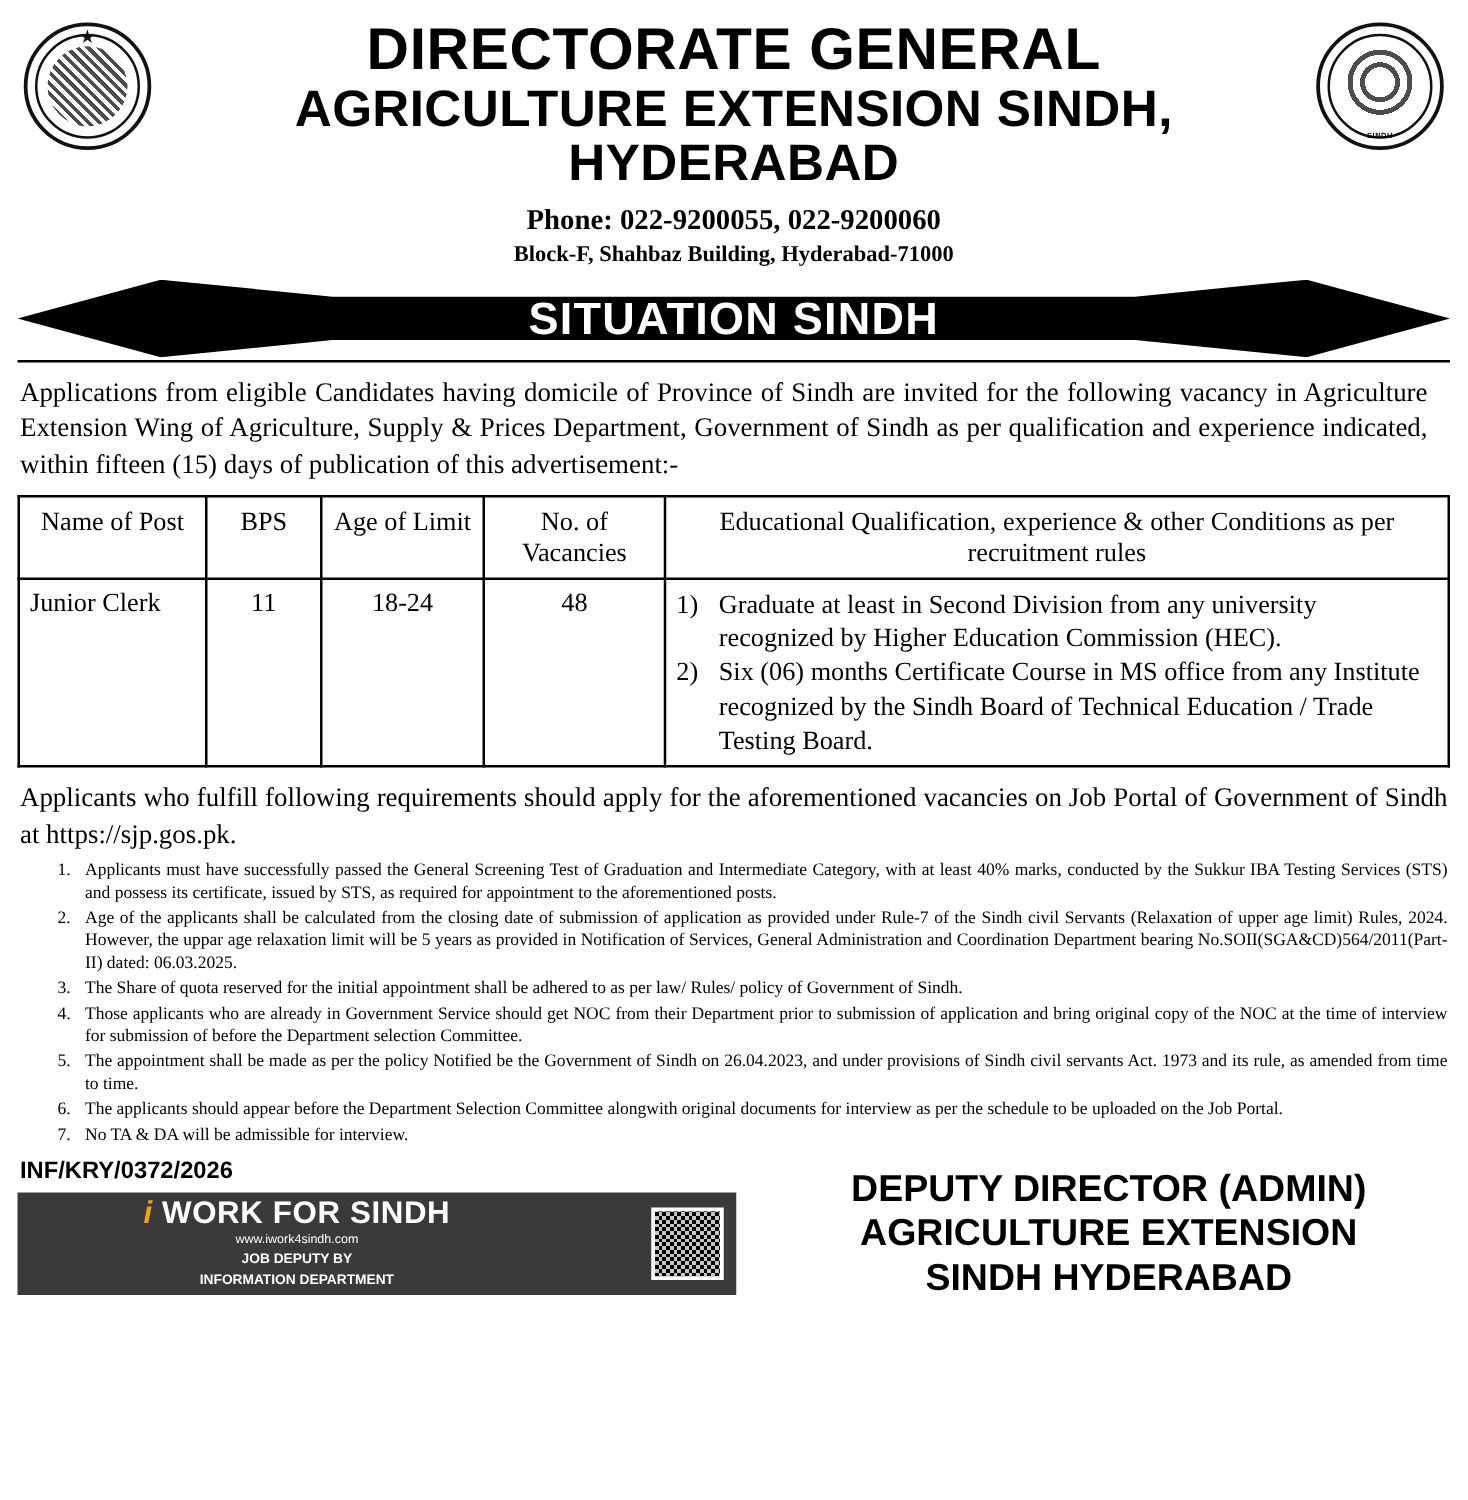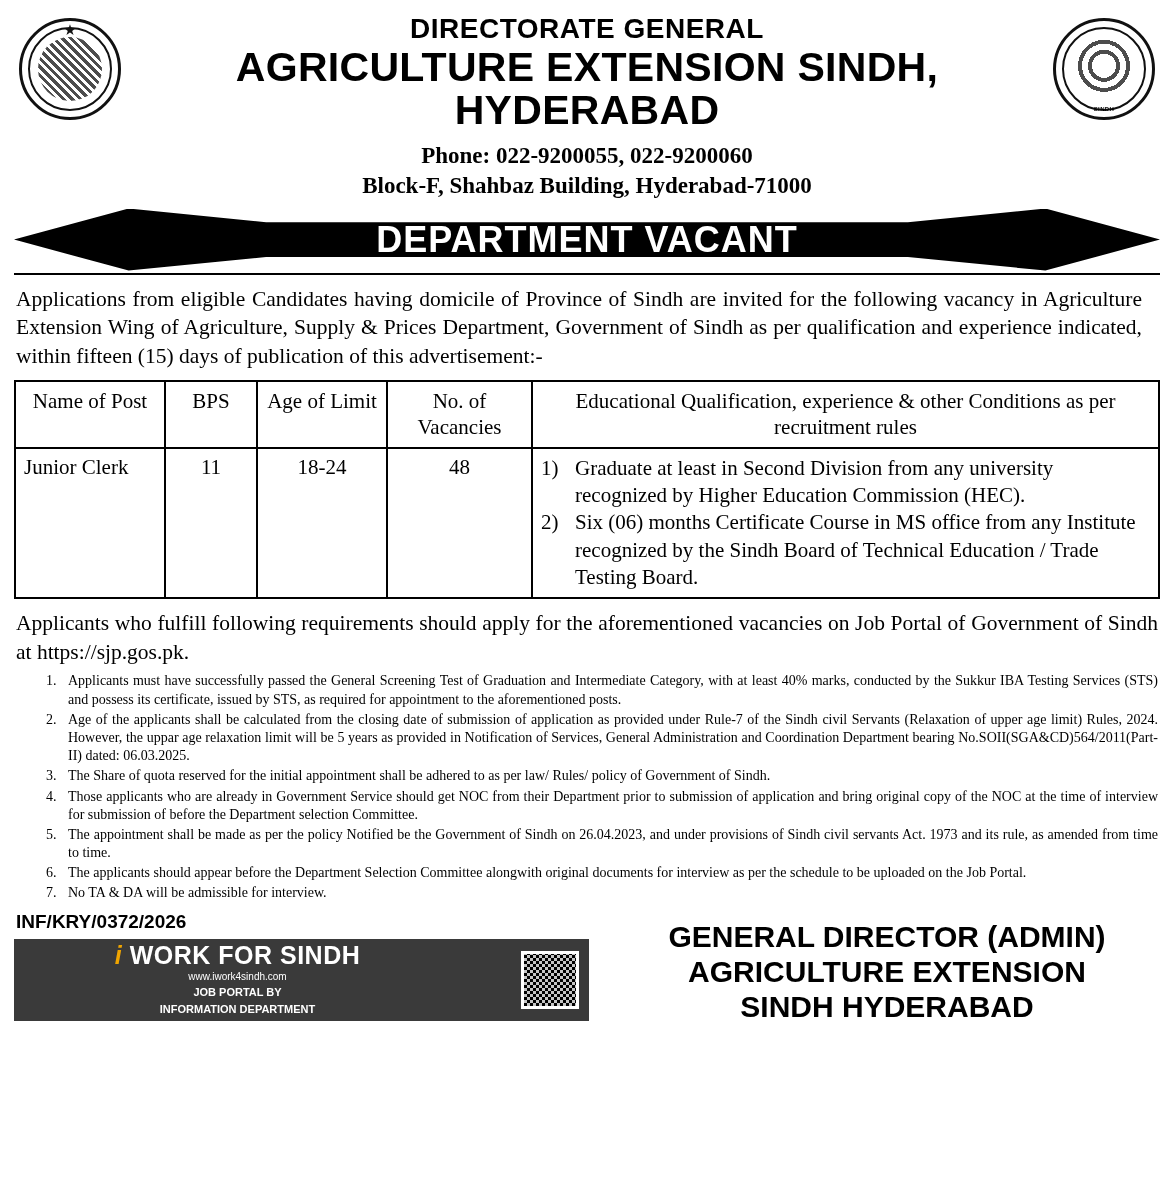--- a/index.html
+++ b/index.html
@@ -37,42 +37,42 @@
     padding-top: 6px;
   }
   .header-center {
     flex: 1 1 auto;
     text-align: center;
     padding-top: 2px;
   }
   .org-line1 {
     font-family: "Liberation Sans", sans-serif;
     font-weight: bold;
-    font-size: 28px;
+    font-size: 47px;
     letter-spacing: 0.5px;
     line-height: 1.06;
   }
   .org-line2 {
     font-family: "Liberation Sans", sans-serif;
     font-weight: bold;
     font-size: 41px;
     letter-spacing: 0.3px;
     line-height: 1.06;
     margin-top: 2px;
   }
   .phone {
     font-family: "Liberation Serif", serif;
     font-weight: bold;
     font-size: 23px;
     margin-top: 10px;
   }
   .address {
     font-family: "Liberation Serif", serif;
     font-weight: bold;
-    font-size: 23px;
+    font-size: 18px;
     margin-top: 4px;
   }
 
   
   .crest {
     width: 96px;
     height: 96px;
     border: 3px solid #111;
     border-radius: 50%;
     position: relative;
@@ -305,21 +305,21 @@
       <div class="crest right">
         <div class="ring"></div>
         <div class="inner"></div>
         <div class="crest-caption">SINDH</div>
       </div>
     </div>
   </div>
 
   <div class="banner-wrap">
     <div class="banner">
-      <span class="banner-text">DEPARTMENT VACANT</span>
+      <span class="banner-text">SITUATION SINDH</span>
     </div>
   </div>
   <div class="rule"></div>
 
   <p class="intro">Applications from eligible Candidates having domicile of Province of Sindh are invited for the following vacancy in Agriculture Extension Wing of Agriculture, Supply &amp; Prices Department, Government of Sindh as per qualification and experience indicated, within fifteen (15) days of publication of this advertisement:-</p>
 
   <table class="vac">
     <thead>
       <tr>
         <th class="col-post">Name of Post</th>
@@ -364,27 +364,27 @@
   <div class="footer">
     <div class="footer-left">
       <div class="inf">INF/KRY/0372/2026</div>
       <div class="iwork">
         <div class="iwork-txt">
           <div class="iwork-title">
             <span class="i-mark">i</span>
             <span>WORK FOR SINDH</span>
           </div>
           <div class="iwork-url">www.iwork4sindh.com</div>
-          <div class="iwork-sub">JOB PORTAL BY</div>
+          <div class="iwork-sub">JOB DEPUTY BY</div>
           <div class="iwork-sub">INFORMATION DEPARTMENT</div>
         </div>
         <div class="qr"></div>
       </div>
     </div>
 
     <div class="footer-right">
-      <div>GENERAL DIRECTOR (ADMIN)</div>
+      <div>DEPUTY DIRECTOR (ADMIN)</div>
       <div>AGRICULTURE EXTENSION</div>
       <div>SINDH HYDERABAD</div>
     </div>
   </div>
 
 </div>
 
 </body></html>

